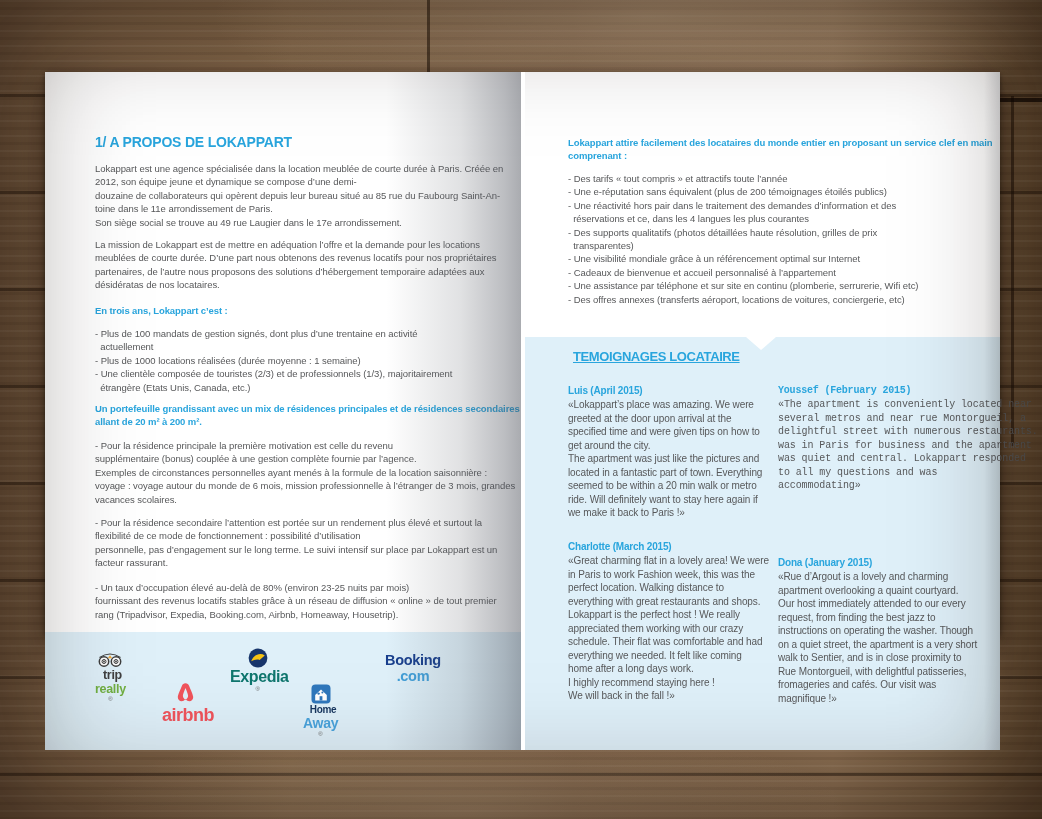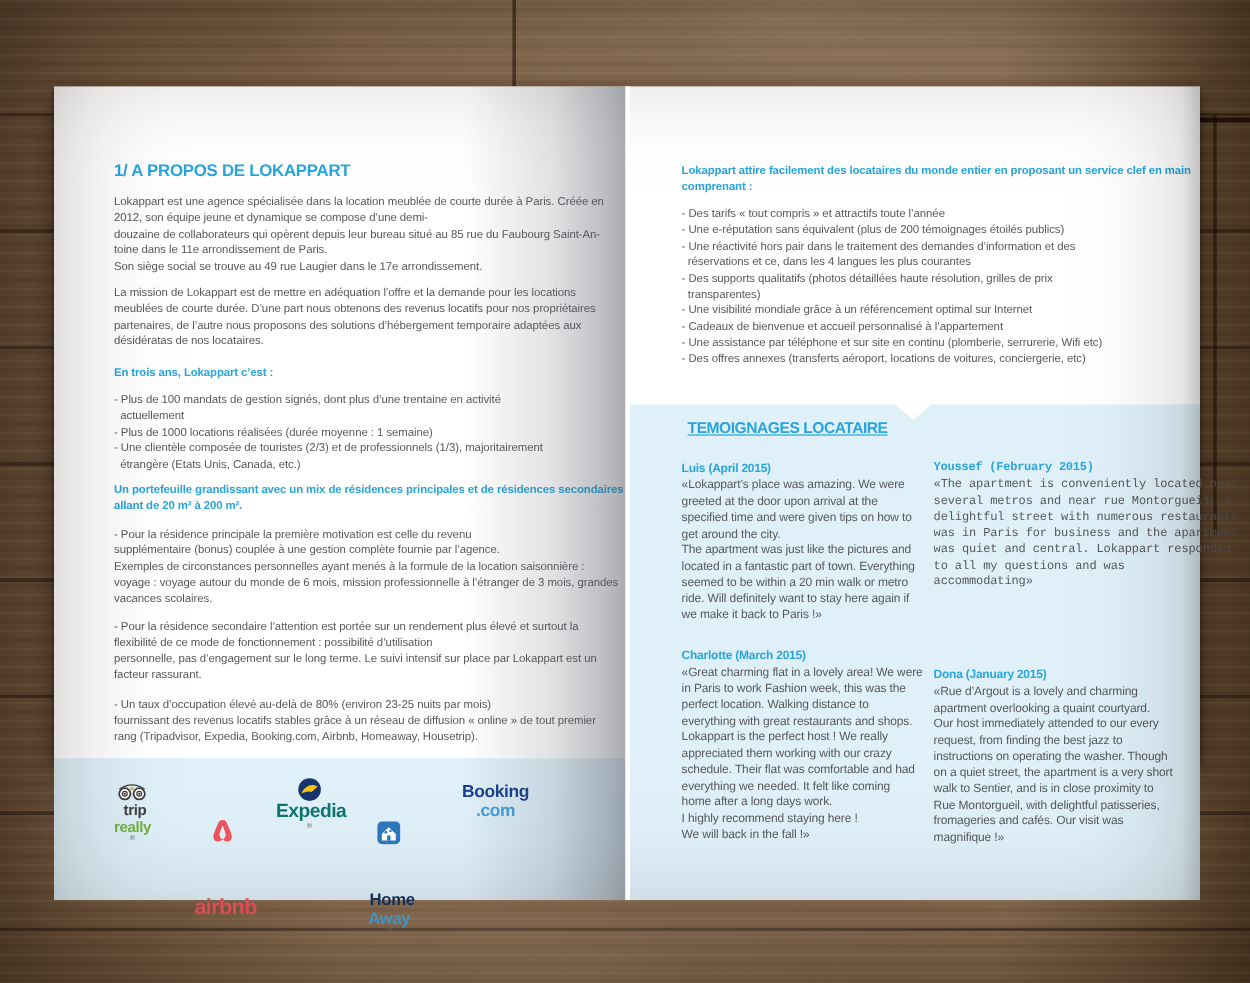--- a/index.html
+++ b/index.html
@@ -37,21 +37,21 @@
   .band{position:absolute;left:0;top:560px;width:476px;height:118px;background:#dff0f9;}
   .logo{position:absolute;display:flex;align-items:center;white-space:nowrap;flex-direction:column;}
   .logo svg{display:block;}
   .ta-trip{color:#404041;font-size:12.5px;font-weight:bold;letter-spacing:-0.3px;margin-left:4px;}
   .ta-advisor{color:#72b042;font-size:12.5px;font-weight:bold;letter-spacing:-0.3px;}
   .reg{font-size:6px;vertical-align:super;color:#6b6b6b;}
   .exp-word{color:#0f766e;font-size:16px;font-weight:bold;letter-spacing:-0.4px;margin-left:3px;}
   .bk-dark{color:#173e8d;font-size:14.5px;font-weight:bold;letter-spacing:-0.3px;}
   .bk-light{color:#42a0da;font-size:14.5px;font-weight:bold;letter-spacing:-0.3px;}
   .ab-word{color:#f0545c;font-size:18px;font-weight:bold;letter-spacing:-0.5px;margin-left:5px;}
-  .ha-home{color:#16355e;font-size:14px;font-weight:bold;letter-spacing:-0.3px;margin-left:5px;margin-top:37px;}
+  .ha-home{color:#16355e;font-size:10px;font-weight:bold;letter-spacing:-0.3px;margin-left:5px;}
   .ha-away{color:#4aa3dc;font-size:14px;font-weight:bold;letter-spacing:-0.3px;}
 
   .temoignages{position:absolute;left:0;top:265px;width:479px;height:413px;background:#dff0f9;}
   .notch{position:absolute;top:0;left:50%;transform:translateX(-50%);width:0;height:0;
     border-left:15px solid transparent;border-right:15px solid transparent;border-top:13px solid #ffffff;}
   .section-title{position:absolute;left:52px;top:12px;color:#29a5dd;font-size:13px;font-weight:bold;letter-spacing:-0.4px;white-space:pre;text-decoration:underline;}
   .testimonial{position:absolute;width:208px;}
   .t-name{color:#29a5dd;font-size:10px;font-weight:bold;letter-spacing:-0.2px;white-space:pre;}
   .t-text{margin-top:2px;color:#57585a;font-size:10px;line-height:13.5px;letter-spacing:-0.1px;white-space:pre;}
   .t0{left:47px;top:48px;} .t1{left:257px;top:48px;font-family:Liberation Mono, monospace;} .t2{left:47px;top:204px;} .t3{left:257px;top:220px;}
@@ -130,21 +130,21 @@
           </span>
           <span class="exp-word">Expedia</span>
             <span class="reg">®</span>
         </div>
 
         <div class="logo" style="left:340px;top:20px;">
           <span class="bk-dark">Booking</span>
             <span class="bk-light">.com</span>
         </div>
 
-        <div class="logo" style="left:112px;top:48px;gap:41px;">
+        <div class="logo" style="left:112px;top:48px;">
           <span>
             <svg width="25" height="25" viewBox="0 0 24 24">
               <path fill-rule="evenodd" fill="#f0545c" d="M12 3.2 C13.7 3.2 14.8 4.1 15.6 5.9 C16.8 8.6 19.4 14.6 19.4 16.3 C19.4 18.7 17.8 20.4 15.7 20.4 C14.4 20.4 13.2 19.7 12 18.3 C10.8 19.7 9.6 20.4 8.3 20.4 C6.2 20.4 4.6 18.7 4.6 16.3 C4.6 14.6 7.2 8.6 8.4 5.9 C9.2 4.1 10.3 3.2 12 3.2 Z
                    M12 7.6 C12.9 9.7 14.5 13.7 14.5 15 C14.5 16.6 13.5 17.8 12 19.2 C10.5 17.8 9.5 16.6 9.5 15 C9.5 13.7 11.1 9.7 12 7.6 Z"></path>
             </svg>
           </span>
           <span class="ab-word">airbnb</span>
         </div>
 
         <div class="logo" style="left:258px;top:52px;">

